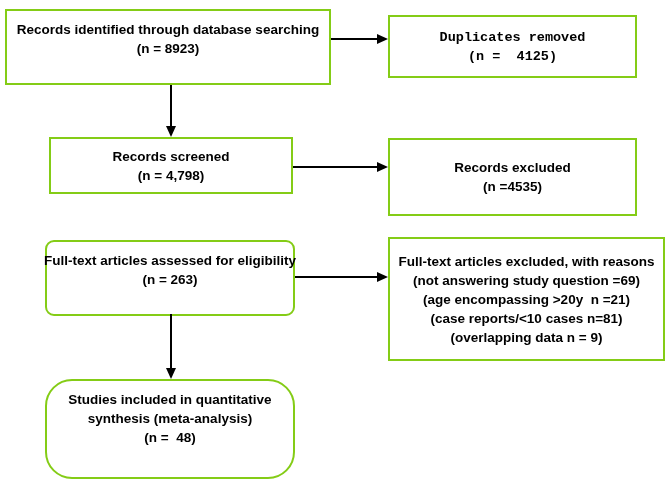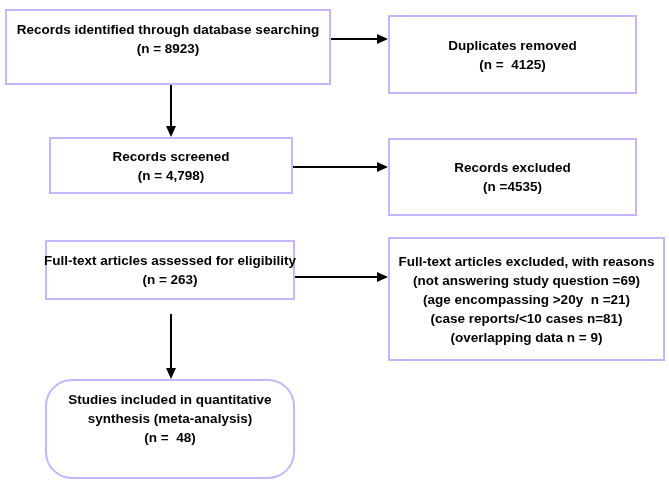--- a/index.html
+++ b/index.html
@@ -12,21 +12,21 @@
     width: 669px;
     height: 486px;
     background: #ffffff;
     font-family: "Liberation Sans", "DejaVu Sans", sans-serif;
     color: #000000;
     overflow: hidden;
   }
   .box {
     position: absolute;
     box-sizing: border-box;
-    border: 2px solid #c4b5fd;
+    border: 2px solid #84cc16;
     background: #ffffff;
     display: flex;
     flex-direction: column;
     align-items: center;
     text-align: center;
   }
   .box.center { justify-content: center; }
   .box.top    { justify-content: flex-start; padding-top: 9px; }
   .line {
     font-size: 13.5px;
@@ -53,24 +53,24 @@
   }
   .arrow-down {
     position: absolute;
     width: 0; height: 0;
     border-left: 5px solid transparent;
     border-right: 5px solid transparent;
     border-top: 11px solid #000000;
   }
   
   #box-records-identified { left: 5px;   top: 9px;   width: 326px; height: 76px; }
-  #box-duplicates-removed { left: 388px; top: 15px;  width: 249px; height: 79px; }
+  #box-duplicates-removed { left: 388px; top: 15px;  width: 249px; height: 63px; font-family: Liberation Mono, monospace; }
   #box-records-screened   { left: 49px;  top: 137px; width: 244px; height: 57px; }
   #box-records-excluded   { left: 388px; top: 138px; width: 249px; height: 78px; text-align: right; }
-  #box-fulltext-assessed  { left: 45px;  top: 240px; width: 250px; height: 60px; }
+  #box-fulltext-assessed  { left: 45px;  top: 240px; width: 250px; height: 76px; border-radius: 9px; }
   #box-fulltext-excluded  { left: 388px; top: 237px; width: 277px; height: 124px; }
   #box-studies-included   { left: 45px;  top: 379px; width: 250px; height: 100px; border-radius: 27px; }
 </style>
 </head>
 <body>
 
 <div class="canvas">
 
   <div class="box top" id="box-records-identified">
     <div class="line">Records identified through database searching</div>

